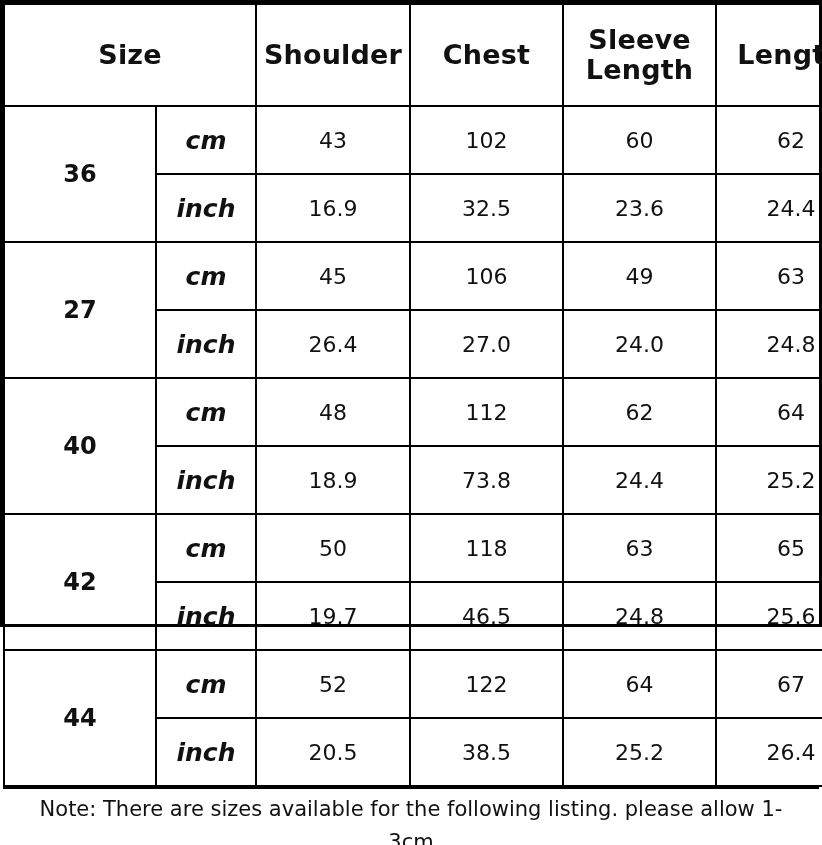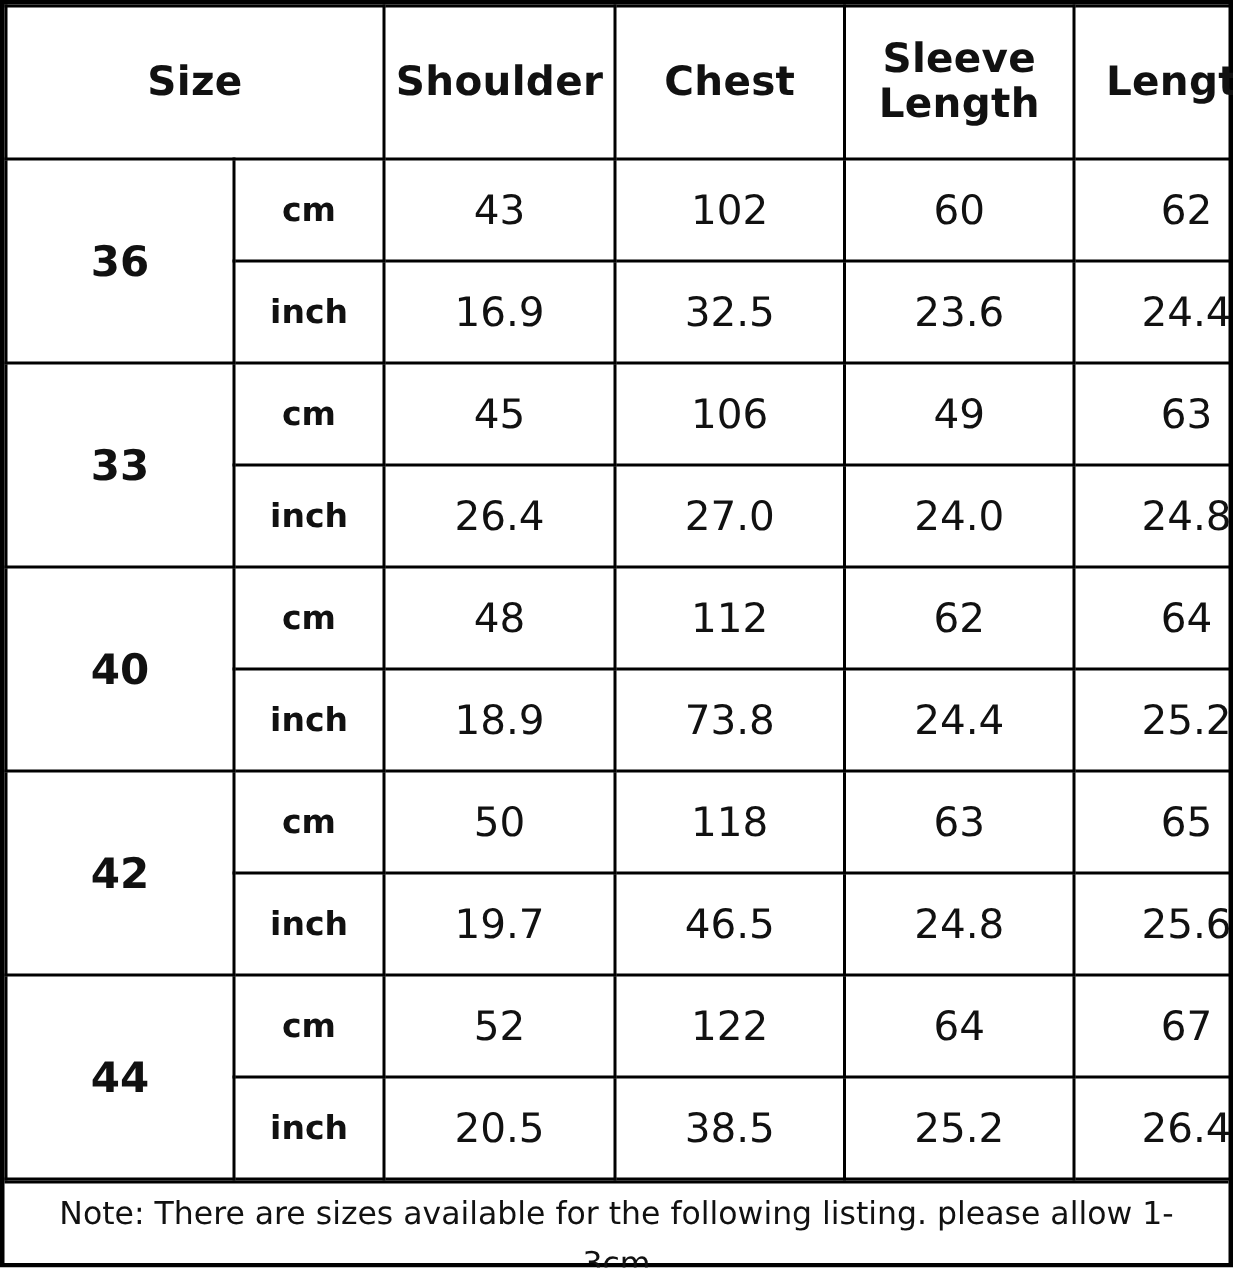--- a/index.html
+++ b/index.html
@@ -9,21 +9,21 @@
   }
   body {
     width: 822px;
     height: 845px;
     font-family: "DejaVu Sans", sans-serif;
     color: #111111;
     overflow: hidden;
   }
   .sheet {
     width: 822px;
-    height: 845px;
+    height: 627px;
     box-sizing: border-box;
     border: 3px solid #000000;
     display: flex;
     flex-direction: column;
     background: #ffffff;
   }
   table.size-table {
     width: 100%;
     border-collapse: collapse;
     table-layout: fixed;
@@ -42,29 +42,30 @@
     line-height: 1.12;
     letter-spacing: 0.2px;
   }
   .col-size   { width: 152px; }
   .col-unit   { width: 100px; }
   .col-sh     { width: 154px; }
   .col-ch     { width: 153px; }
   .col-sl     { width: 153px; }
   .col-le     { width: 150px; }
   .size-cell {
-    font-size: 28px;
+    font-size: 24px;
     font-weight: bold;
   }
   .unit-cell {
-    font-size: 22px;
+    font-size: 25px;
     font-weight: bold;
+    font-style: italic;
   }
   .val-cell {
-    font-size: 27px;
+    font-size: 22px;
     font-weight: normal;
     height: 66px;
   }
   tr.data-row { height: 66px; }
   .note {
     flex: 1 1 auto;
     border-top: 2px solid #000000;
     display: flex;
     flex-direction: column;
     align-items: center;
@@ -113,21 +114,21 @@
       </tr>
       <tr class="data-row">
         <td class="unit-cell">inch</td>
         <td class="val-cell">16.9</td>
         <td class="val-cell">32.5</td>
         <td class="val-cell">23.6</td>
         <td class="val-cell">24.4</td>
       </tr>
 
       <tr class="data-row">
-        <td class="size-cell" rowspan="2">33</td>
+        <td class="size-cell" rowspan="2">27</td>
         <td class="unit-cell">cm</td>
         <td class="val-cell">45</td>
         <td class="val-cell">106</td>
         <td class="val-cell">49</td>
         <td class="val-cell">63</td>
       </tr>
       <tr class="data-row">
         <td class="unit-cell">inch</td>
         <td class="val-cell">26.4</td>
         <td class="val-cell">27.0</td>

